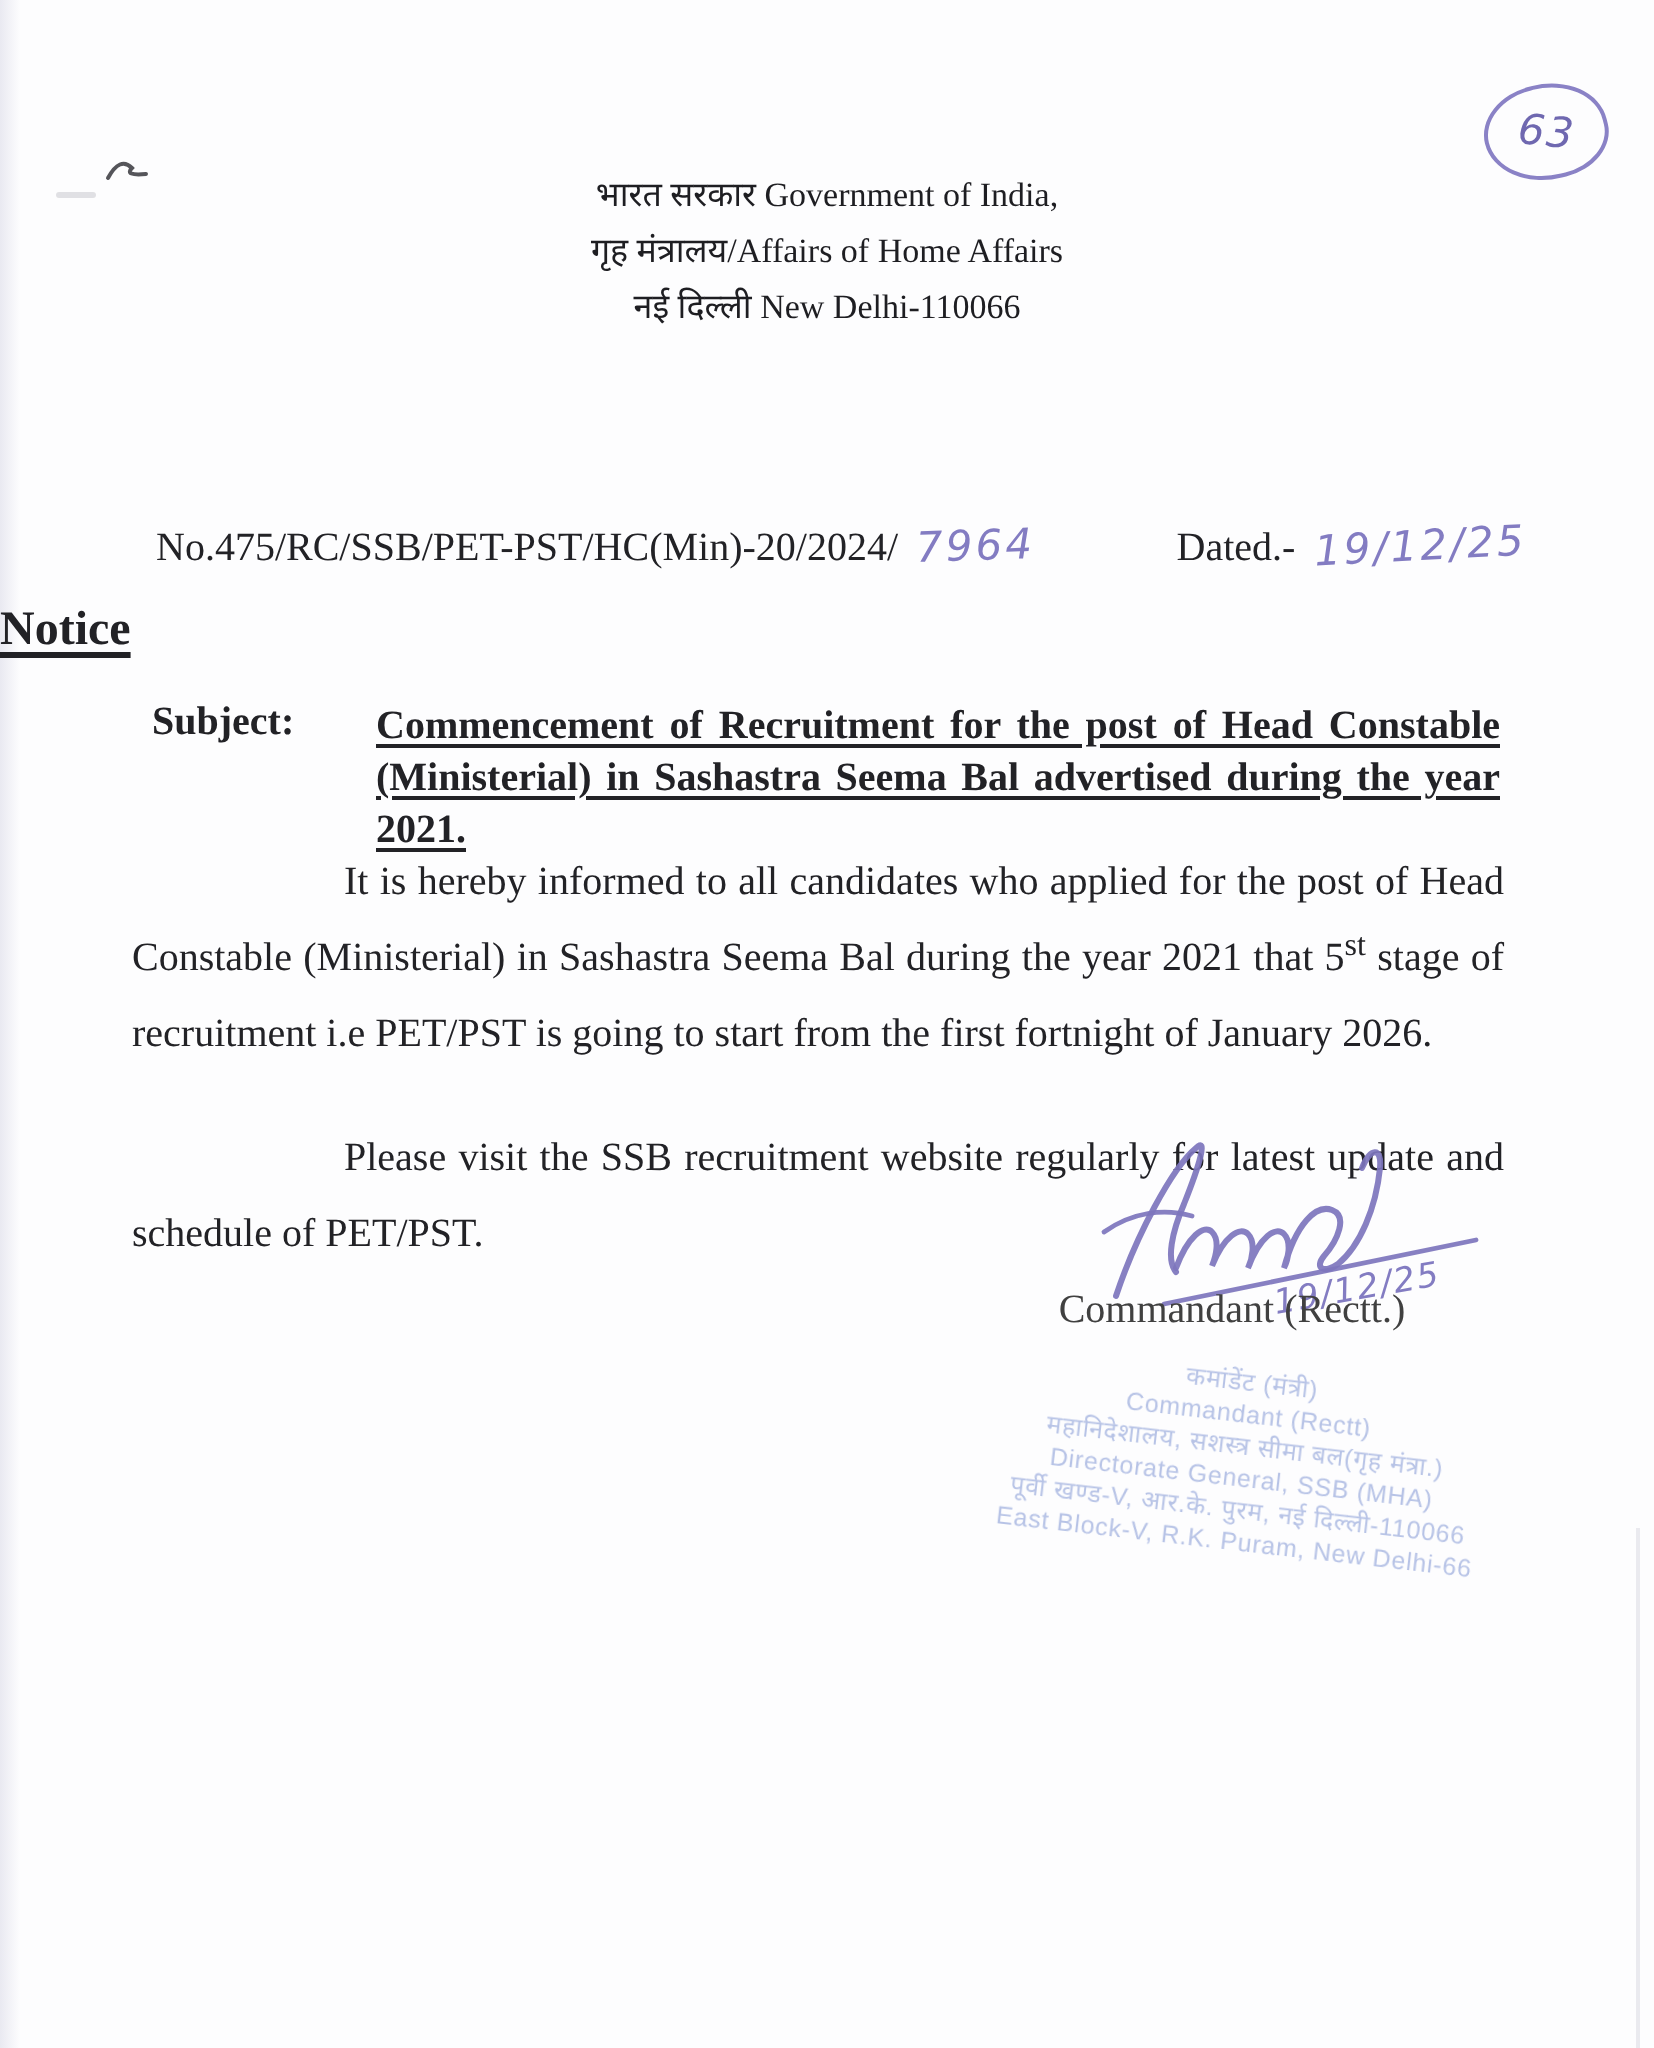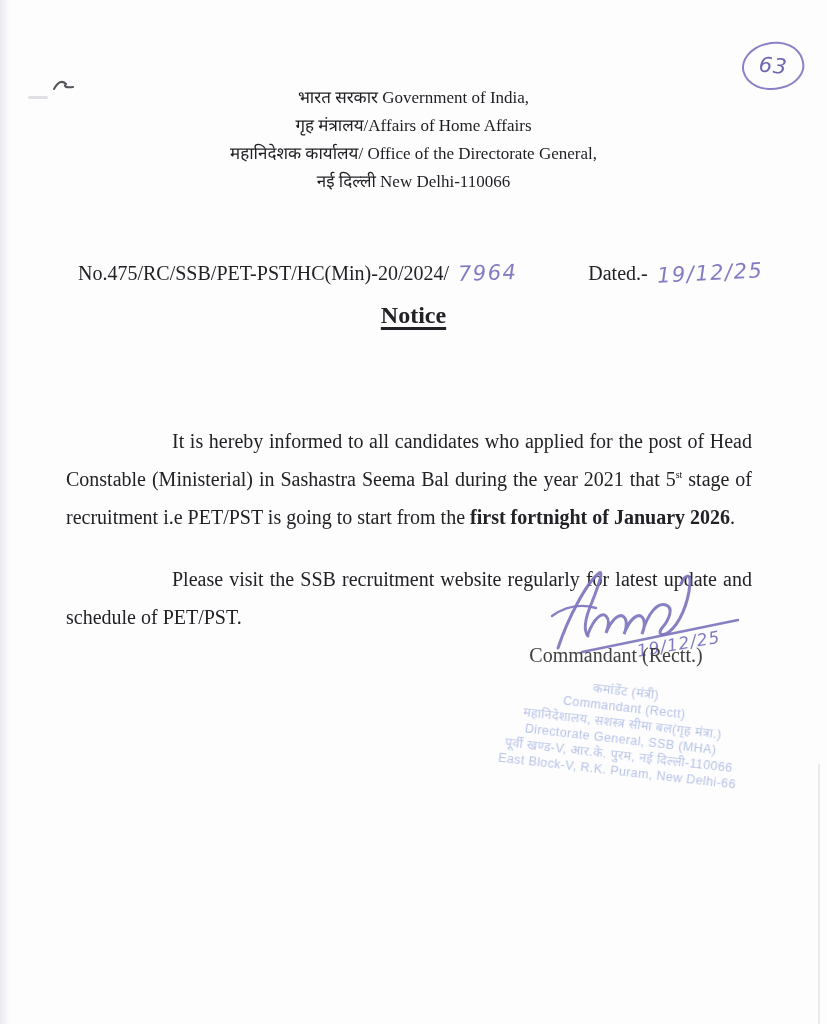--- a/index.html
+++ b/index.html
@@ -23,35 +23,35 @@
   .hdr{position:absolute;top:84px;left:0;right:0;text-align:center;
        font-size:17px;line-height:28px;color:#1e1e22;}
 
   .refrow{position:absolute;top:261px;left:78px;right:64px;display:flex;
           justify-content:space-between;font-size:20px;}
   .refleft .hand{font-size:21px;display:inline-block;transform:rotate(-2deg);
                  margin-left:9px;letter-spacing:1.5px;}
   .refright .hand{font-size:21px;display:inline-block;transform:rotate(-3deg);
                   margin-left:9px;letter-spacing:1.5px;}
 
-  .notice{position:absolute;top:302px;left:0;right:0;text-align:center;margin:0;
+  .notice{position:absolute;top:302px;left:0;right:0;margin:0;
           font-size:24px;font-weight:bold;}
   .notice span{text-decoration:underline;text-decoration-thickness:2.5px;text-underline-offset:4px;}
 
   .subjectrow{position:absolute;top:350px;left:76px;width:674px;display:flex;}
   .sublabel{flex:none;width:112px;font-weight:bold;font-size:20px;}
   .subtext{flex:1;font-weight:bold;font-size:20px;line-height:26px;text-align:justify;}
   .subtext span{text-decoration:underline;text-decoration-thickness:2px;text-underline-offset:3px;}
 
   .para{position:absolute;left:66px;width:686px;margin:0;font-size:20px;
         line-height:38px;text-align:justify;}
   .p1{top:422px;text-indent:106px;}
   .p2{top:560px;text-indent:106px;}
-  .para sup{font-size:10px;line-height:0;}
-  .para b{font-weight:bold;}
+  .para sup{font-size:16px;line-height:0;}
+  .para b{font-weight:normal;}
 
   .sig{position:absolute;left:538px;top:554px;width:212px;height:112px;}
   .sig path{fill:none;stroke:#7d75bd;stroke-width:3;stroke-linecap:round;opacity:.92;}
   .sig .thin{stroke-width:2.4;}
   .svgdate{font-family:"DejaVu Sans",sans-serif;font-style:italic;font-size:17px;
            fill:#837cc2;letter-spacing:1px;}
 
   .commandant{position:absolute;left:516px;top:644px;width:200px;text-align:center;
               font-size:20px;color:#404040;}
 
@@ -78,37 +78,42 @@
   </svg>
   <div class="smudge"></div>
 
   <div class="page-circle">
     <span>63</span>
   </div>
 
   <div class="hdr">
     <div>भारत सरकार Government of India,</div>
     <div>गृह मंत्रालय/Affairs of Home Affairs</div>
-    <div>महानिदेशक कार्यालय/ Office of the Directorate General,</div>
     <div>नई दिल्ली New Delhi-110066</div>
   </div>
 
   <div class="refrow">
     <div class="refleft">
       <span>No.475/RC/SSB/PET-PST/HC(Min)-20/2024/</span><span class="hand">7964</span>
     </div>
     <div class="refright">
       <span>Dated.-</span><span class="hand">19/12/25</span>
     </div>
   </div>
 
   <h1 class="notice">
     <span>Notice</span>
   </h1>
 
+  <div class="subjectrow">
+    <div class="sublabel">Subject:</div>
+    <div class="subtext">
+      <span>Commencement of Recruitment for the post of Head Constable (Ministerial) in Sashastra Seema Bal advertised during the year 2021.</span>
+    </div>
+  </div>
 
   <p class="para p1"><span>It is hereby informed to all candidates who applied for the post of Head Constable (Ministerial) in Sashastra Seema Bal during the year 2021 that 5</span><sup>st</sup><span> stage of recruitment i.e PET/PST is going to start from the </span><b>first fortnight of January 2026</b><span>.</span></p>
 
   <p class="para p2">Please visit the SSB recruitment website regularly for latest update and schedule of PET/PST.</p>
 
   <svg class="sig" viewBox="0 0 212 112">
     <path d="M20,94 C30,64 48,30 60,20 C66,14 62,28 54,48 C48,62 45,76 50,82"></path>
     <path class="thin" d="M14,62 C28,52 44,50 58,54"></path>
     <path d="M50,80 C56,64 64,58 68,62 C72,66 70,74 68,79 C74,64 82,59 86,63 C90,67 88,76 86,80
              C92,64 100,59 104,63 C108,67 106,76 104,80 C110,58 120,48 128,51 C136,54 131,66 124,74

